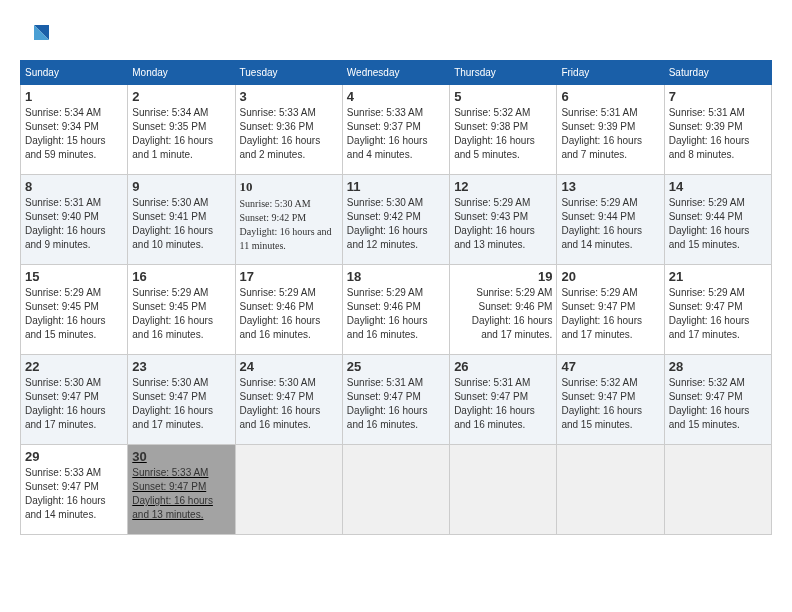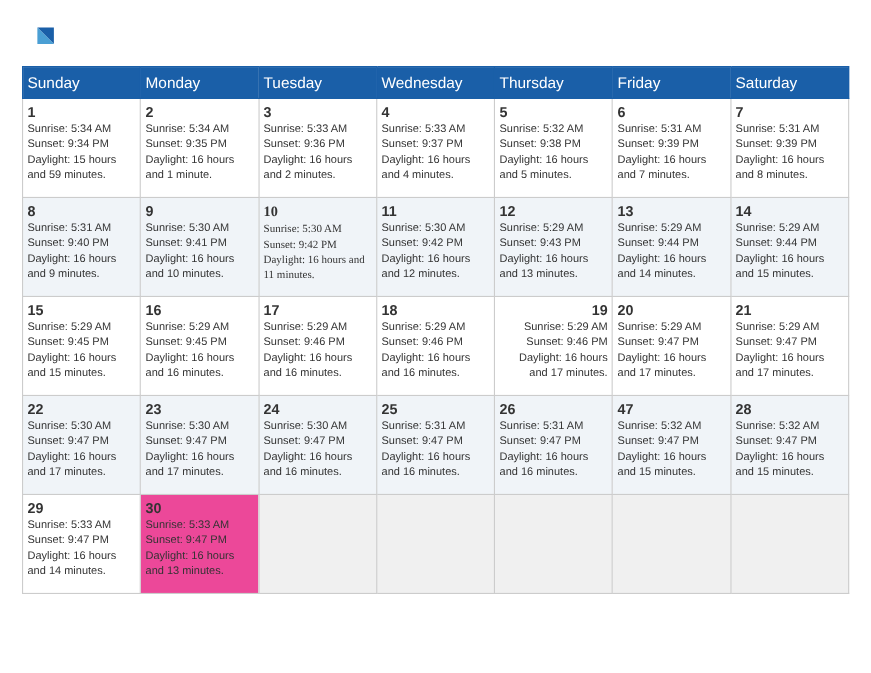--- a/index.html
+++ b/index.html
@@ -55,21 +55,21 @@
     table {
       width: 100%;
       border-collapse: collapse;
       font-size: 11px;
     }
     thead tr th {
       background-color: #1a5fa8;
       color: #fff;
       padding: 6px 4px;
       text-align: left;
-      font-size: 14px;
+      font-size: 10px;
       font-weight: normal;
       border: 1px solid #1a5fa8;
       margin-left: 40px;
     }
     tbody tr td {
       border: 1px solid #ccc;
       vertical-align: top;
       padding: 4px;
       height: 90px;
       width: 14.28%;
@@ -361,21 +361,21 @@
       </tr>
       <tr>
         <td style="background: rgb(255, 255, 255);">
           <span class="day-num">29</span>
           <div class="day-info">
             Sunrise: 5:33 AM<br>
             Sunset: 9:47 PM<br>
             Daylight: 16 hours and 14 minutes.
           </div>
         </td>
-        <td style="background: #ec4899;">
+        <td style="background: #a3a3a3; text-decoration: underline;">
           <span class="day-num">30</span>
           <div class="day-info">
             Sunrise: 5:33 AM<br>
             Sunset: 9:47 PM<br>
             Daylight: 16 hours and 13 minutes.
           </div>
         </td>
         <td class="empty"></td>
         <td class="empty"></td>
         <td class="empty"></td>

